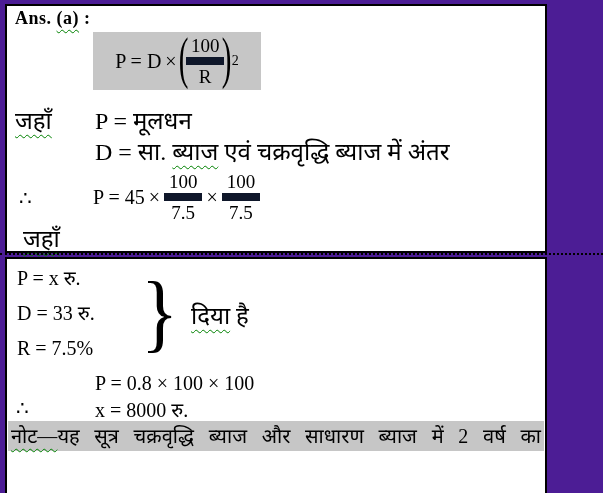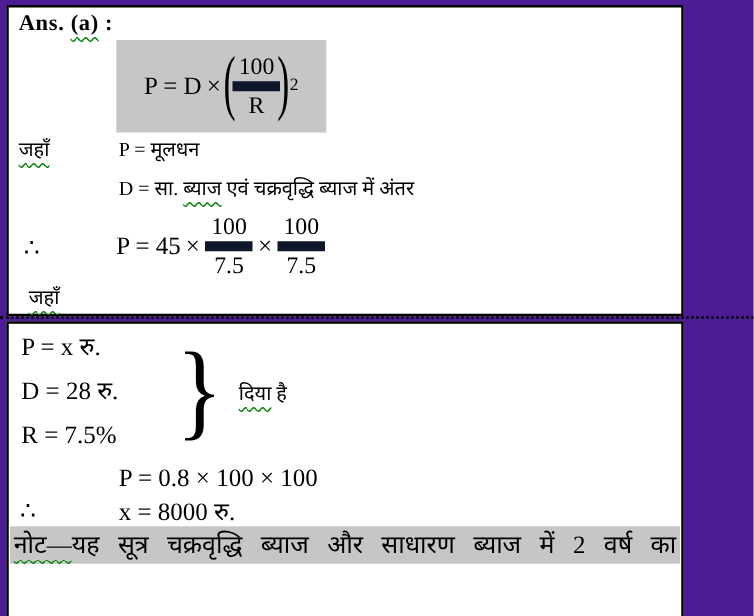--- a/index.html
+++ b/index.html
@@ -21,25 +21,25 @@
   .ans-line { left:8px; top:2px; font-weight:bold; font-size:18px; letter-spacing:0.5px; }
 
   .squiggle {
     text-decoration-line:underline;
     text-decoration-style:wavy;
     text-decoration-color:#008000;
     text-decoration-thickness:1px;
     text-underline-offset:5px;
   }
 
-  .hi { font-size:16px; line-height:30px; }
+  .hi { font-size:24px; line-height:30px; }
   .math { font-size:20px; line-height:30px; }
 
   .formula-highlight {
-    position:absolute; left:86px; top:26px; width:168px; height:74px;
+    position:absolute; left:86px; top:26px; width:168px; height:58px;
     background:#c6c6c6; display:flex; align-items:center; justify-content:center;
     font-size:20px;
   }
   .frac { display:inline-block; vertical-align:middle; text-align:center; font-size:19px; line-height:21px; }
   .frac .num { display:block; border-bottom:8px solid #0f172a; padding:0 5px 1px 5px; }
   .frac .den { display:block; padding:1px 5px 0 5px; }
   .bigparen {
     display:inline-block; font-size:58px; line-height:58px; font-weight:normal;
     transform:scaleX(0.5); vertical-align:middle; margin:0 -7px; position:relative; top:-3px;
   }
@@ -116,21 +116,21 @@
     </div>
 
     <div class="row hi squiggle" style="left:16px; top:218px;">जहाँ</div>
   </div>
 
   <div class="dotted-sep"></div>
 
   <div class="box box-bottom">
 
     <div class="row given-line" style="top:3px;">P = x रु.</div>
-    <div class="row given-line" style="top:38px;">D = 28 रु.</div>
+    <div class="row given-line" style="top:38px;">D = 33 रु.</div>
     <div class="row given-line" style="top:73px;">R = 7.5%</div>
 
     <div class="big-brace">}</div>
 
     <div class="row hi diya">
       <span class="squiggle">दिया</span><span> है</span>
     </div>
 
     <div class="row math calc2-line">P = 0.8 × 100 × 100</div>
 

